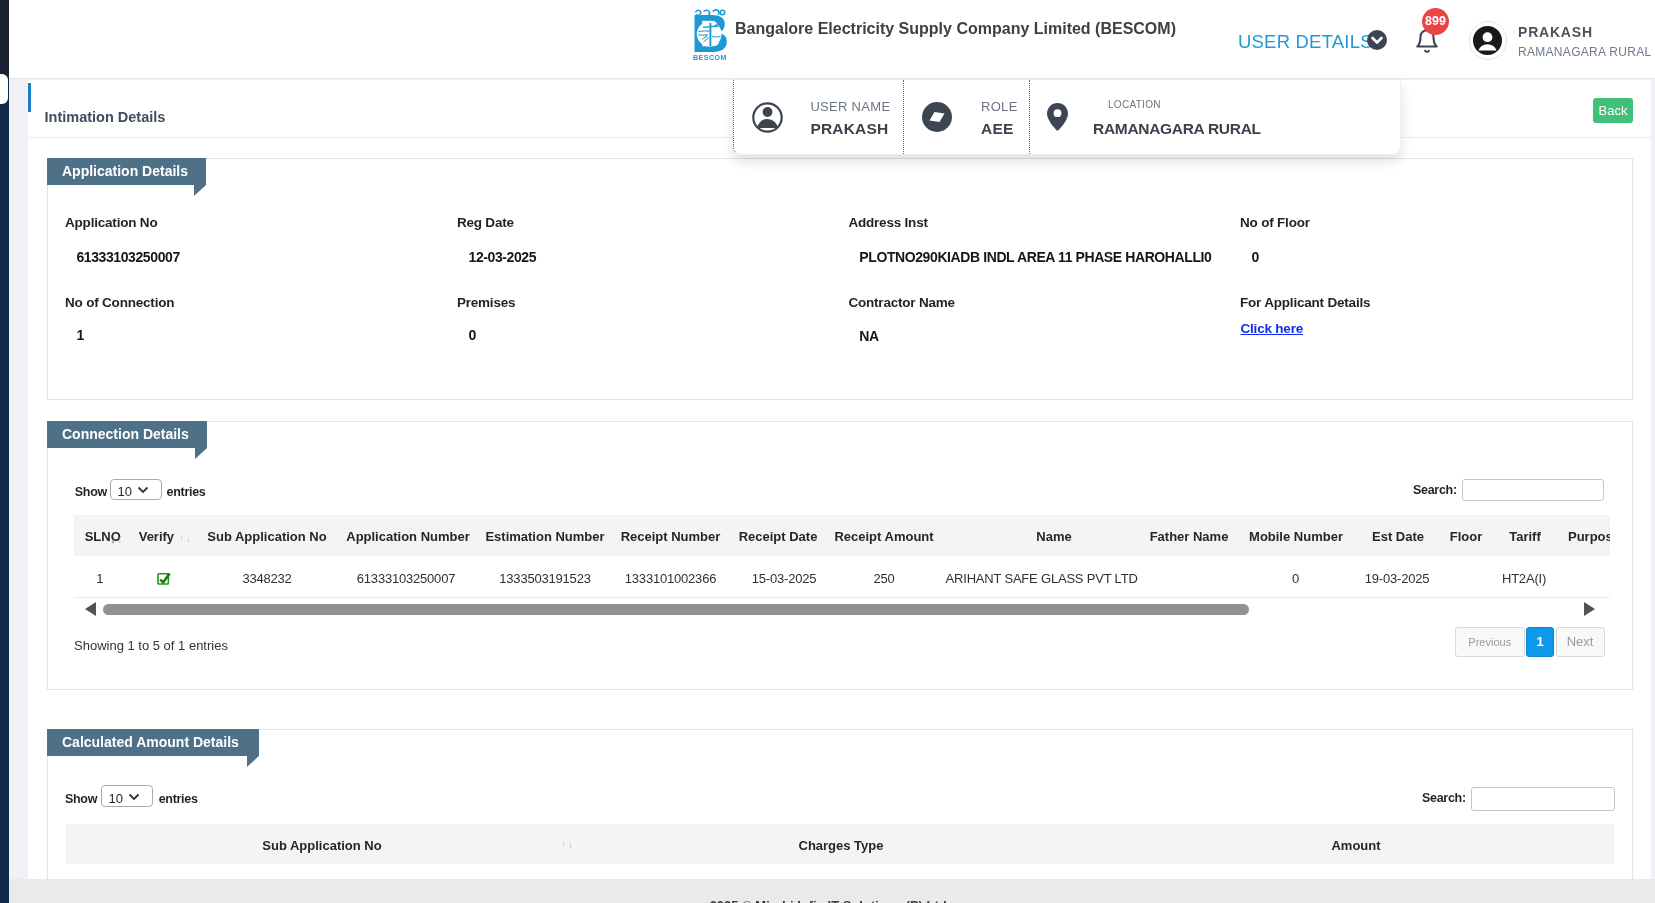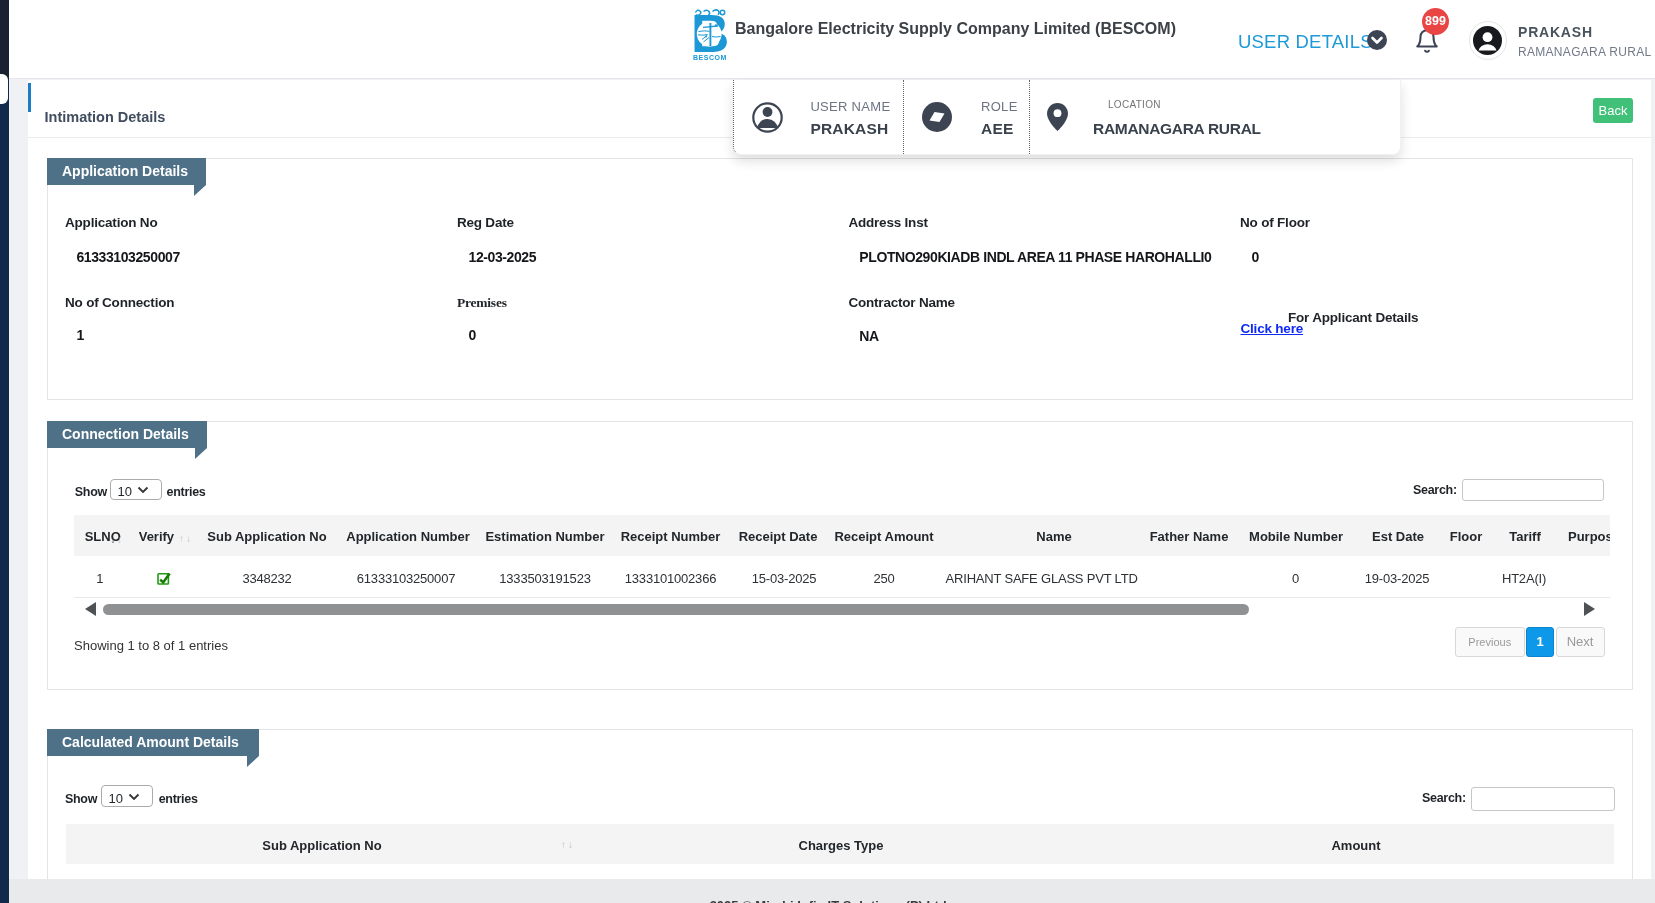--- a/index.html
+++ b/index.html
@@ -94,23 +94,23 @@
   <div class="lbl abs" style="left:456.9px; top:215px;">Reg Date</div>
   <div class="lbl abs" style="left:848.4px; top:215px;">Address Inst</div>
   <div class="lbl abs" style="left:1240px; top:215px;">No of Floor</div>
 
   <div class="val abs" style="left:76.4px; top:248.5px;">61333103250007</div>
   <div class="val abs" style="left:468.5px; top:248.5px;">12-03-2025</div>
   <div class="val abs" style="left:859.3px; top:248.5px;">PLOTNO290KIADB INDL AREA 11 PHASE HAROHALLI0</div>
   <div class="val abs" style="left:1251.5px; top:248.5px;">0</div>
 
   <div class="lbl abs" style="left:65px; top:294.5px;">No of Connection</div>
-  <div class="lbl abs" style="left:456.9px; top:294.5px;font-family:Liberation Serif, serif;">Premises</div>
+  <div class="lbl abs" style="left:456.9px; top:294.5px;">Premises</div>
   <div class="lbl abs" style="left:848.4px; top:294.5px;">Contractor Name</div>
-  <div class="lbl abs" style="left:1288px; top:294.5px;margin-top:15px;">For Applicant Details</div>
+  <div class="lbl abs" style="left:1240px; top:294.5px;">For Applicant Details</div>
 
   <div class="val abs" style="left:76.4px; top:327px;">1</div>
   <div class="val abs" style="left:468.5px; top:327px;">0</div>
   <div class="val abs" style="left:859.3px; top:328px;">NA</div>
   <div class="abs" style="left:1240.5px; top:321px; font-size:13.5px; font-weight:700; color:#0f2af5; text-decoration:underline; letter-spacing:-0.2px;">Click here</div>
 
   <div class="card abs" style="left:47px; top:420.5px; width:1585.5px; height:269.5px;"></div>
   <div class="tab abs" style="left:47px; top:420.5px; width:159.5px; height:27px;">Connection Details</div>
 
   <div class="abs ctl" style="left:74.8px; top:484.5px;">Show</div>
@@ -159,21 +159,21 @@
   <div class="td abs" style="left:884px; top:570.5px; transform:translateX(-50%);">250</div>
   <div class="td abs" style="left:1041.6px; top:570.5px; transform:translateX(-50%);">ARIHANT SAFE GLASS PVT LTD</div>
   <div class="td abs" style="left:1295.4px; top:570.5px; transform:translateX(-50%);">0</div>
   <div class="td abs" style="left:1397px; top:570.5px; transform:translateX(-50%);">19-03-2025</div>
   <div class="td abs" style="left:1524px; top:570.5px; transform:translateX(-50%);">HT2A(I)</div>
 
   <div class="abs" style="left:84.5px; top:601.5px; width:0; height:0; border-right:11px solid #4f5254; border-top:7px solid transparent; border-bottom:7px solid transparent;"></div>
   <div class="abs" style="left:103px; top:603.5px; width:1146px; height:11px; background:#8f9193; border-radius:5.5px;"></div>
   <div class="abs" style="left:1584px; top:601.5px; width:0; height:0; border-left:11px solid #4f5254; border-top:7px solid transparent; border-bottom:7px solid transparent;"></div>
 
-  <div class="abs" style="left:74px; top:638px; font-size:13px; color:#333;">Showing 1 to 8 of 1 entries</div>
+  <div class="abs" style="left:74px; top:638px; font-size:13px; color:#333;">Showing 1 to 5 of 1 entries</div>
 
   <div class="abs" style="left:1455px; top:626.5px; width:69.5px; height:30.5px; background:#f9f9f9; border:1px solid #d8d8d8; border-radius:3px; color:#999; font-size:11px; line-height:28.5px; text-align:center;">Previous</div>
   <div class="abs" style="left:1525.8px; top:626.5px; width:28.4px; height:30.5px; background:#0e98e9; border:1px solid #0a84cf; border-radius:3px; color:#fff; font-size:13px; font-weight:700; line-height:28.5px; text-align:center;">1</div>
   <div class="abs" style="left:1555.6px; top:626.5px; width:49px; height:30.5px; background:#f9f9f9; border:1px solid #d8d8d8; border-radius:3px; color:#999; font-size:13px; line-height:28.5px; text-align:center;">Next</div>
 
   <div class="card abs" style="left:47px; top:729.3px; width:1585.5px; height:174px; border-bottom:none;"></div>
   <div class="tab abs" style="left:47px; top:729.3px; width:212.4px; height:27px;">Calculated Amount Details</div>
 
   <div class="abs ctl" style="left:65px; top:791.5px;">Show</div>
   <div class="abs" style="left:100.5px; top:785.4px; width:52.8px; height:21.5px; border:1px solid #ababab; border-radius:4px;"></div>

